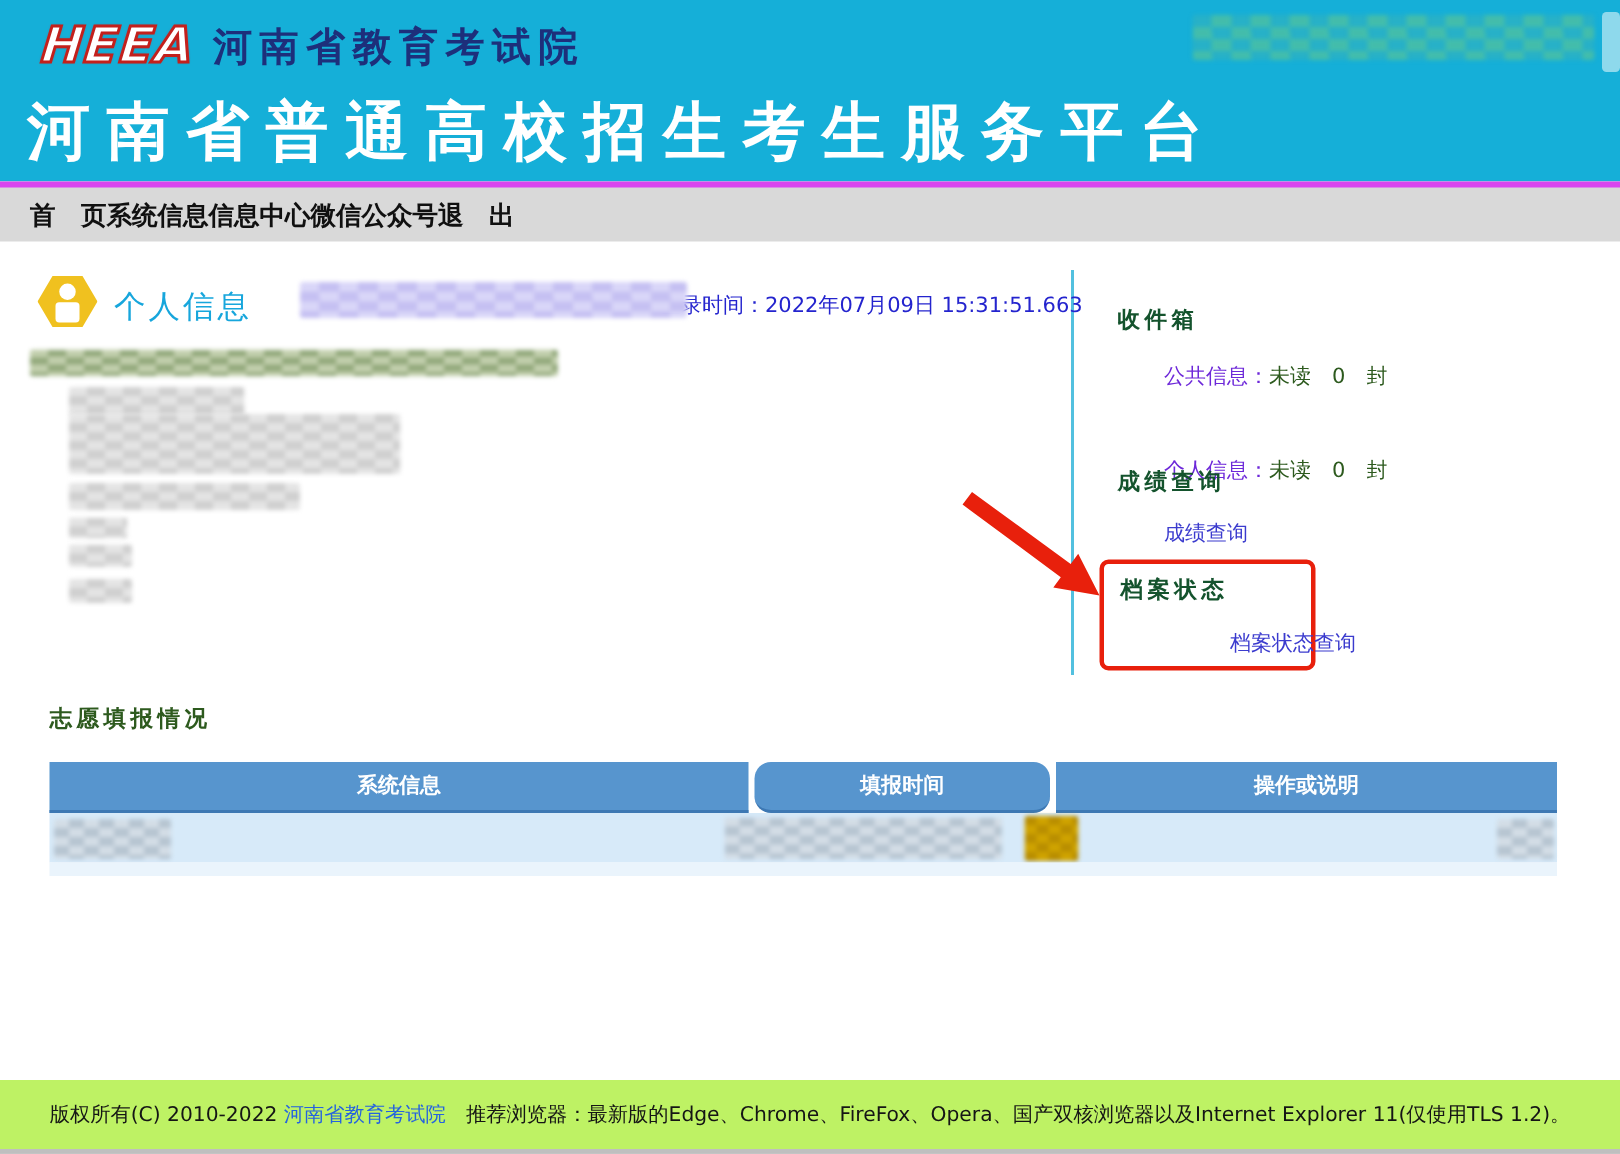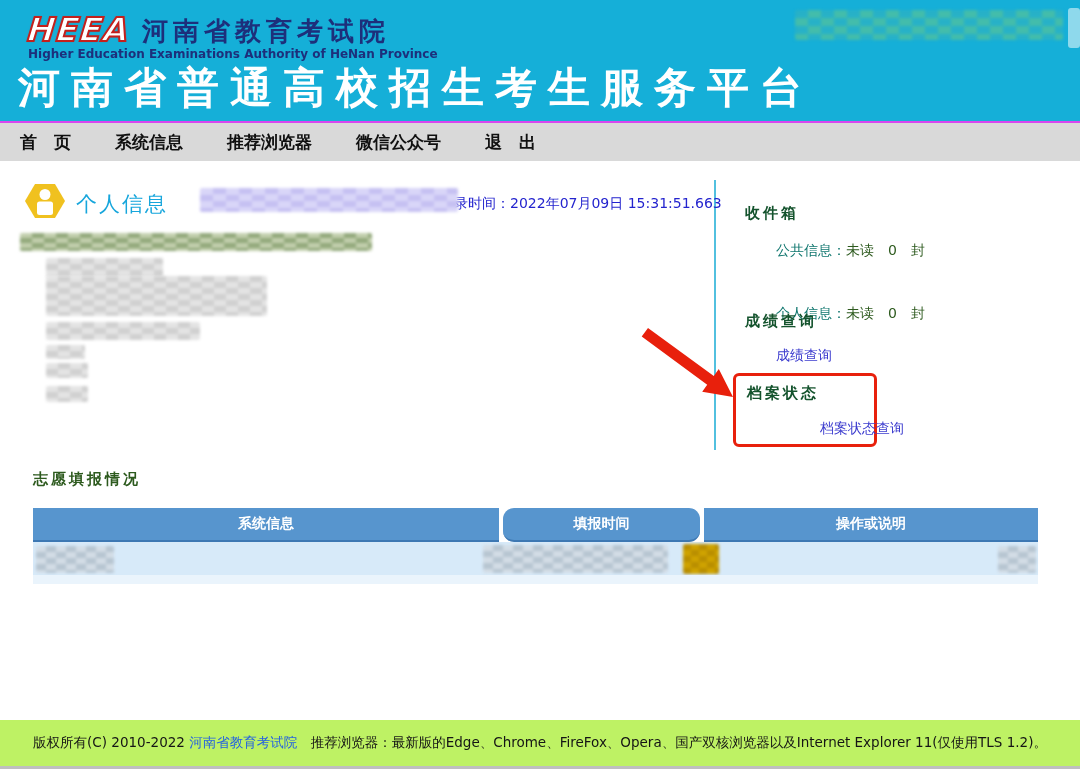--- a/index.html
+++ b/index.html
@@ -20,35 +20,35 @@
   .mz-teal{ background:repeating-conic-gradient(rgba(72,190,166,.9) 0% 25%, rgba(54,178,185,.55) 0% 50%) 0 0/26px 16px; }
   .mz-lav{ background:repeating-conic-gradient(#c5c0f2 0% 25%, #d9d6f8 0% 50%) 0 0/26px 13px; }
   .mz-green{ background:repeating-conic-gradient(#93a97c 0% 25%, #c2cfad 0% 50%) 0 0/24px 10px; }
   .mz-gray{ background:repeating-conic-gradient(#d0d0d0 0% 25%, #e4e4e4 0% 50%) 0 0/24px 12px; }
   .mz-bluegray{ background:repeating-conic-gradient(#b7c5d1 0% 25%, #d3dde6 0% 50%) 0 0/20px 12px; }
   .mz-yellow{ background:repeating-conic-gradient(#cfa300 0% 25%, #b98e00 0% 50%) 0 0/16px 12px; }
 
   .scroll-thumb{ position:absolute; left:1068px; top:8px; width:12px; height:40px; background:#8ed9ec; border-radius:3px; }
 
   
-  .nav{ position:absolute; left:0; top:121px; width:1080px; height:40px; background:#D9D9D9; border-top:2px solid #d946ef;
-        display:flex; align-items:center; gap:44px; padding-left:20px; }
+  .nav{ position:absolute; left:0; top:121px; width:1080px; height:40px; background:#D9D9D9; border-top:4px solid #d946ef;
+        display:flex; align-items:center; padding-left:20px; }
   .nav-item{ font-size:17px; font-weight:bold; color:#101010; cursor:pointer; white-space:pre; }
 
   
   .pi-icon{ position:absolute; left:25px; top:182px; }
   .pi-title{ position:absolute; left:76px; top:190px; font-size:21px; font-weight:normal; color:#17A6DC; letter-spacing:2px; }
   .login-time{ position:absolute; left:440px; top:195px; font-size:14px; color:#2424CE; white-space:nowrap; z-index:1; }
 
   
   .v-divider{ position:absolute; left:714px; top:180px; width:2px; height:270px; background:#52C0DF; }
   .sb-head{ position:absolute; font-size:15px; font-weight:bold; color:#14532d; letter-spacing:3px; }
   .sb-link{ position:absolute; font-size:14px; color:#3B3BCE; cursor:pointer; }
   .sb-row{ position:absolute; font-size:14px; white-space:nowrap; }
-  .sb-row .lnk{ color:#0f766e; cursor:pointer; }
+  .sb-row .lnk{ color:#6d28d9; cursor:pointer; }
   .sb-row .st{ color:#2D5A1E; }
   .red-box{ position:absolute; left:733px; top:373px; width:144px; height:74px; border:3px solid #E8200C; border-radius:6px; }
   .red-arrow{ position:absolute; left:632px; top:320px; }
 
   
   .vol-title{ position:absolute; left:33px; top:470px; font-size:15px; font-weight:bold; color:#2D5A1E; letter-spacing:3px; }
   .tbl-head{ position:absolute; left:33px; top:508px; width:1005px; height:34px; display:flex; gap:4px; }
   .th{ background:#5795CE; color:#ffffff; font-size:14px; font-weight:bold; display:flex; align-items:center; justify-content:center; height:100%; border-bottom:2px solid #3D78B3; }
   .th.c1{ width:466px; } .th.c2{ width:197px;border-radius:11px; } .th.c3{ width:334px; }
   .tbl-row{ position:absolute; left:33px; top:542px; width:1005px; height:33px; background:#D7EAF9; }
@@ -61,30 +61,29 @@
   .bottom-strip{ position:absolute; left:0; top:766px; width:1080px; height:3px; background:#BFBFBF; }
 </style>
 </head>
 <body>
 
 <div class="screen">
 
   <div class="hdr">
     <div class="logo-acronym">HEEA</div>
     <div class="org-cn">河南省教育考试院</div>
-    <div class="org-en">Higher Education Examinations Authority of HeNan Province</div>
     <div class="platform-title">河南省普通高校招生考生服务平台</div>
     <div class="mosaic mz-teal" style="left:795px; top:10px; width:268px; height:30px;"></div>
     <div class="scroll-thumb"></div>
   </div>
 
   <div class="nav">
     <span class="nav-item">首　页</span>
     <span class="nav-item">系统信息</span>
-    <span class="nav-item">推荐浏览器</span>
+    <span class="nav-item">信息中心</span>
     <span class="nav-item">微信公众号</span>
     <span class="nav-item">退　出</span>
   </div>
 
   <div class="pi-icon">
     <svg width="40" height="38" viewBox="0 0 40 38">
       <polygon points="0,19 10,2 30,2 40,19 30,36 10,36" fill="#F0C11F"></polygon>
       <circle cx="20" cy="12.5" r="5.5" fill="#ffffff"></circle>
       <rect x="12" y="19.5" width="16" height="13.5" rx="2.5" fill="#ffffff"></rect>
     </svg>

